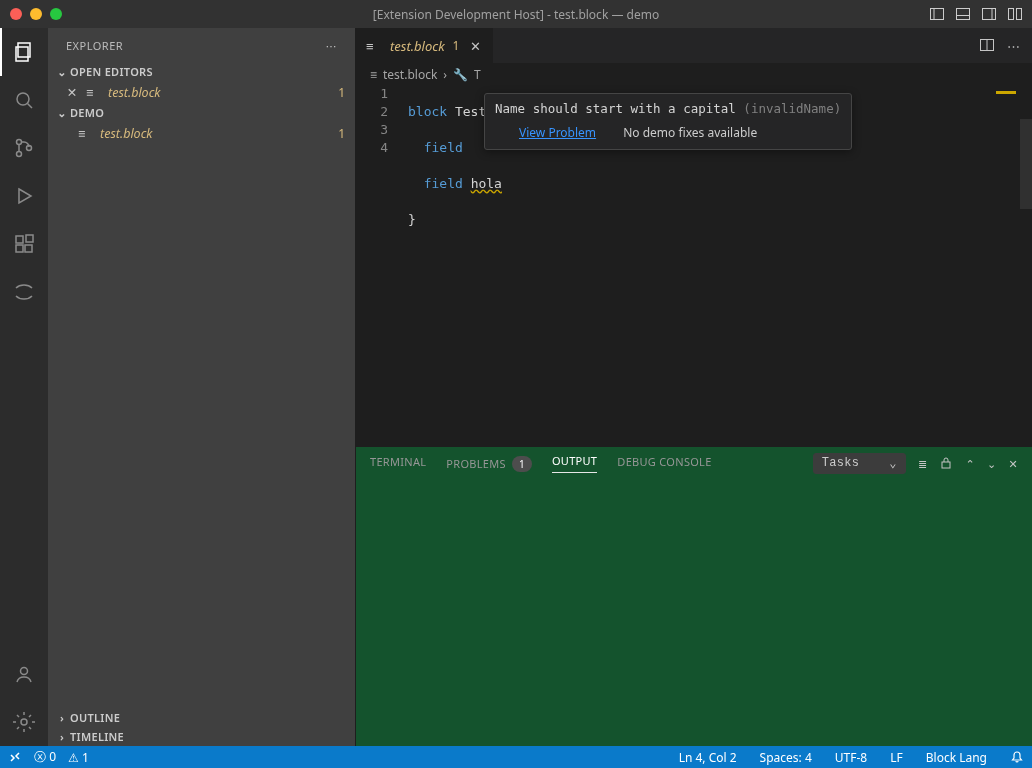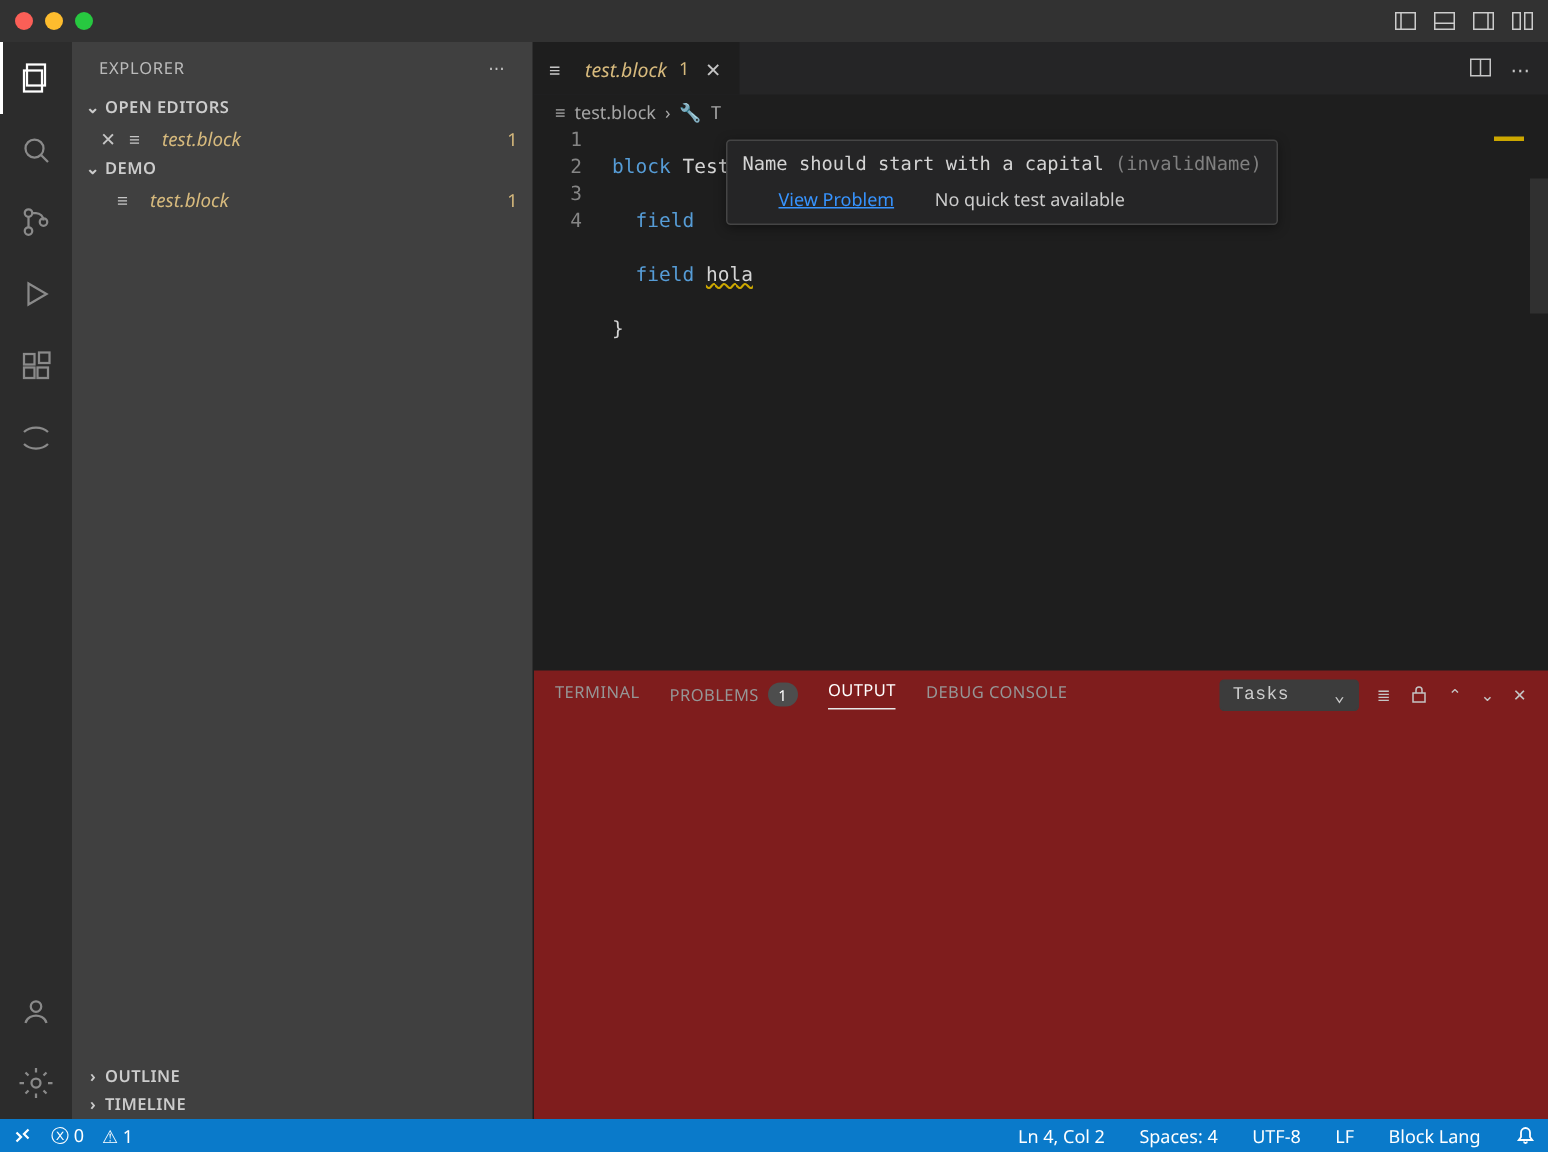--- a/index.html
+++ b/index.html
@@ -52,21 +52,21 @@
   .warn-under { text-decoration:underline wavy #cca700; text-decoration-skip-ink:none; }
   .hover { position:absolute; top:8px; left:128px; background:#252526; border:1px solid #454545; border-radius:3px; padding:6px 10px 7px 10px; font-family:Menlo,Consolas,monospace; font-size:12.5px; box-shadow:0 2px 8px rgba(0,0,0,0.4); }
   .hover .msg { color:#d4d4d4;margin-top:40px; }
   .hover .code-id { color:#808080; }
   .hover .row2 { margin-top:6px; font-family:"SF Pro Text",system-ui,sans-serif; font-size:12px; }
   .hover .link { color:#3794ff; text-decoration:underline; margin-right:24px;margin-left:24px; }
   .minimap-warn { position:absolute; right:16px; top:6px; width:20px; height:3px; background:#cca700; }
   .vscroll { position:absolute; right:0; top:0; width:12px; height:100%; }
   .vscroll .thumb { position:absolute; right:0; top:34px; width:12px; height:90px; background:#4a4a4a66; }
   
-  .panel { height:300px; border-top:1px solid #1e1e1e; background:#7f1d1d; display:flex; flex-direction:column; }
+  .panel { height:300px; border-top:1px solid #1e1e1e; background:#14532d; display:flex; flex-direction:column; }
   .panel-tabs { height:32px; display:flex; align-items:center; gap:20px; padding:0 14px; font-size:11px; letter-spacing:0.3px; }
   .ptab { color:#969696; padding-bottom:4px; }
   .ptab.active { color:#ffffff; border-bottom:1px solid #e7e7e7; }
   .pbadge { background:#4d4d4d; color:#fff; border-radius:10px; font-size:10px; padding:1px 7px; margin-left:6px; }
   .panel-right { margin-left:auto; display:flex; align-items:center; gap:12px; color:#c5c5c5; }
   .tasks-select { display:flex; align-items:center; gap:30px; background:#3c3c3c; border:1px solid #3c3c3c; padding:2px 8px; border-radius:3px; color:#ccc; font-size:12px;font-family:Liberation Mono, monospace; }
   
   .status { height:22px; background:#0a7aca; display:flex; align-items:center; color:#fff; font-size:12px; padding:0 8px; gap:14px; }
   .status .left { display:flex; gap:12px; align-items:center; }
   .status .right { margin-left:auto; display:flex; gap:23px; align-items:center; }
@@ -76,20 +76,21 @@
 <body>
 
 <div class="root">
 
   <div class="titlebar">
     <div class="traffic">
       <div class="tl red"></div>
       <div class="tl yel"></div>
       <div class="tl grn"></div>
     </div>
+    <div class="title">[Extension Development Host] - test.block — demo</div>
     <div class="title-right">
       <span class="ticon">
           <svg width="16" height="16" viewBox="0 0 16 16">
             <rect x="1.5" y="2.5" width="13" height="11" fill="none" stroke="#ccc"></rect>
             <line x1="5" y1="2.5" x2="5" y2="13.5" stroke="#ccc"></line>
           </svg>
         </span>
       <span class="ticon">
           <svg width="16" height="16" viewBox="0 0 16 16">
             <rect x="1.5" y="2.5" width="13" height="11" fill="none" stroke="#ccc"></rect>
@@ -248,21 +249,21 @@
 <div><span class="kw">block </span><span class="ident">Test </span><span class="brace">{</span></div>
 <div><span class="kw">  field </span></div>
 <div><span class="kw">  field </span><span class="warn-under ident">hola</span></div>
 <div><span class="brace">}</span></div>
         </div>
 
         <div class="hover">
           <div><span class="msg">Name should start with a capital </span><span class="code-id">(invalidName)</span></div>
           <div class="row2">
             <span class="link">View Problem</span>
-            <span>No quick test available</span>
+            <span>No demo fixes available</span>
           </div>
         </div>
         <div class="minimap-warn"></div>
         <div class="vscroll">
             <div class="thumb"></div>
           </div>
       </div>
 
       <div class="panel">
         <div class="panel-tabs">

